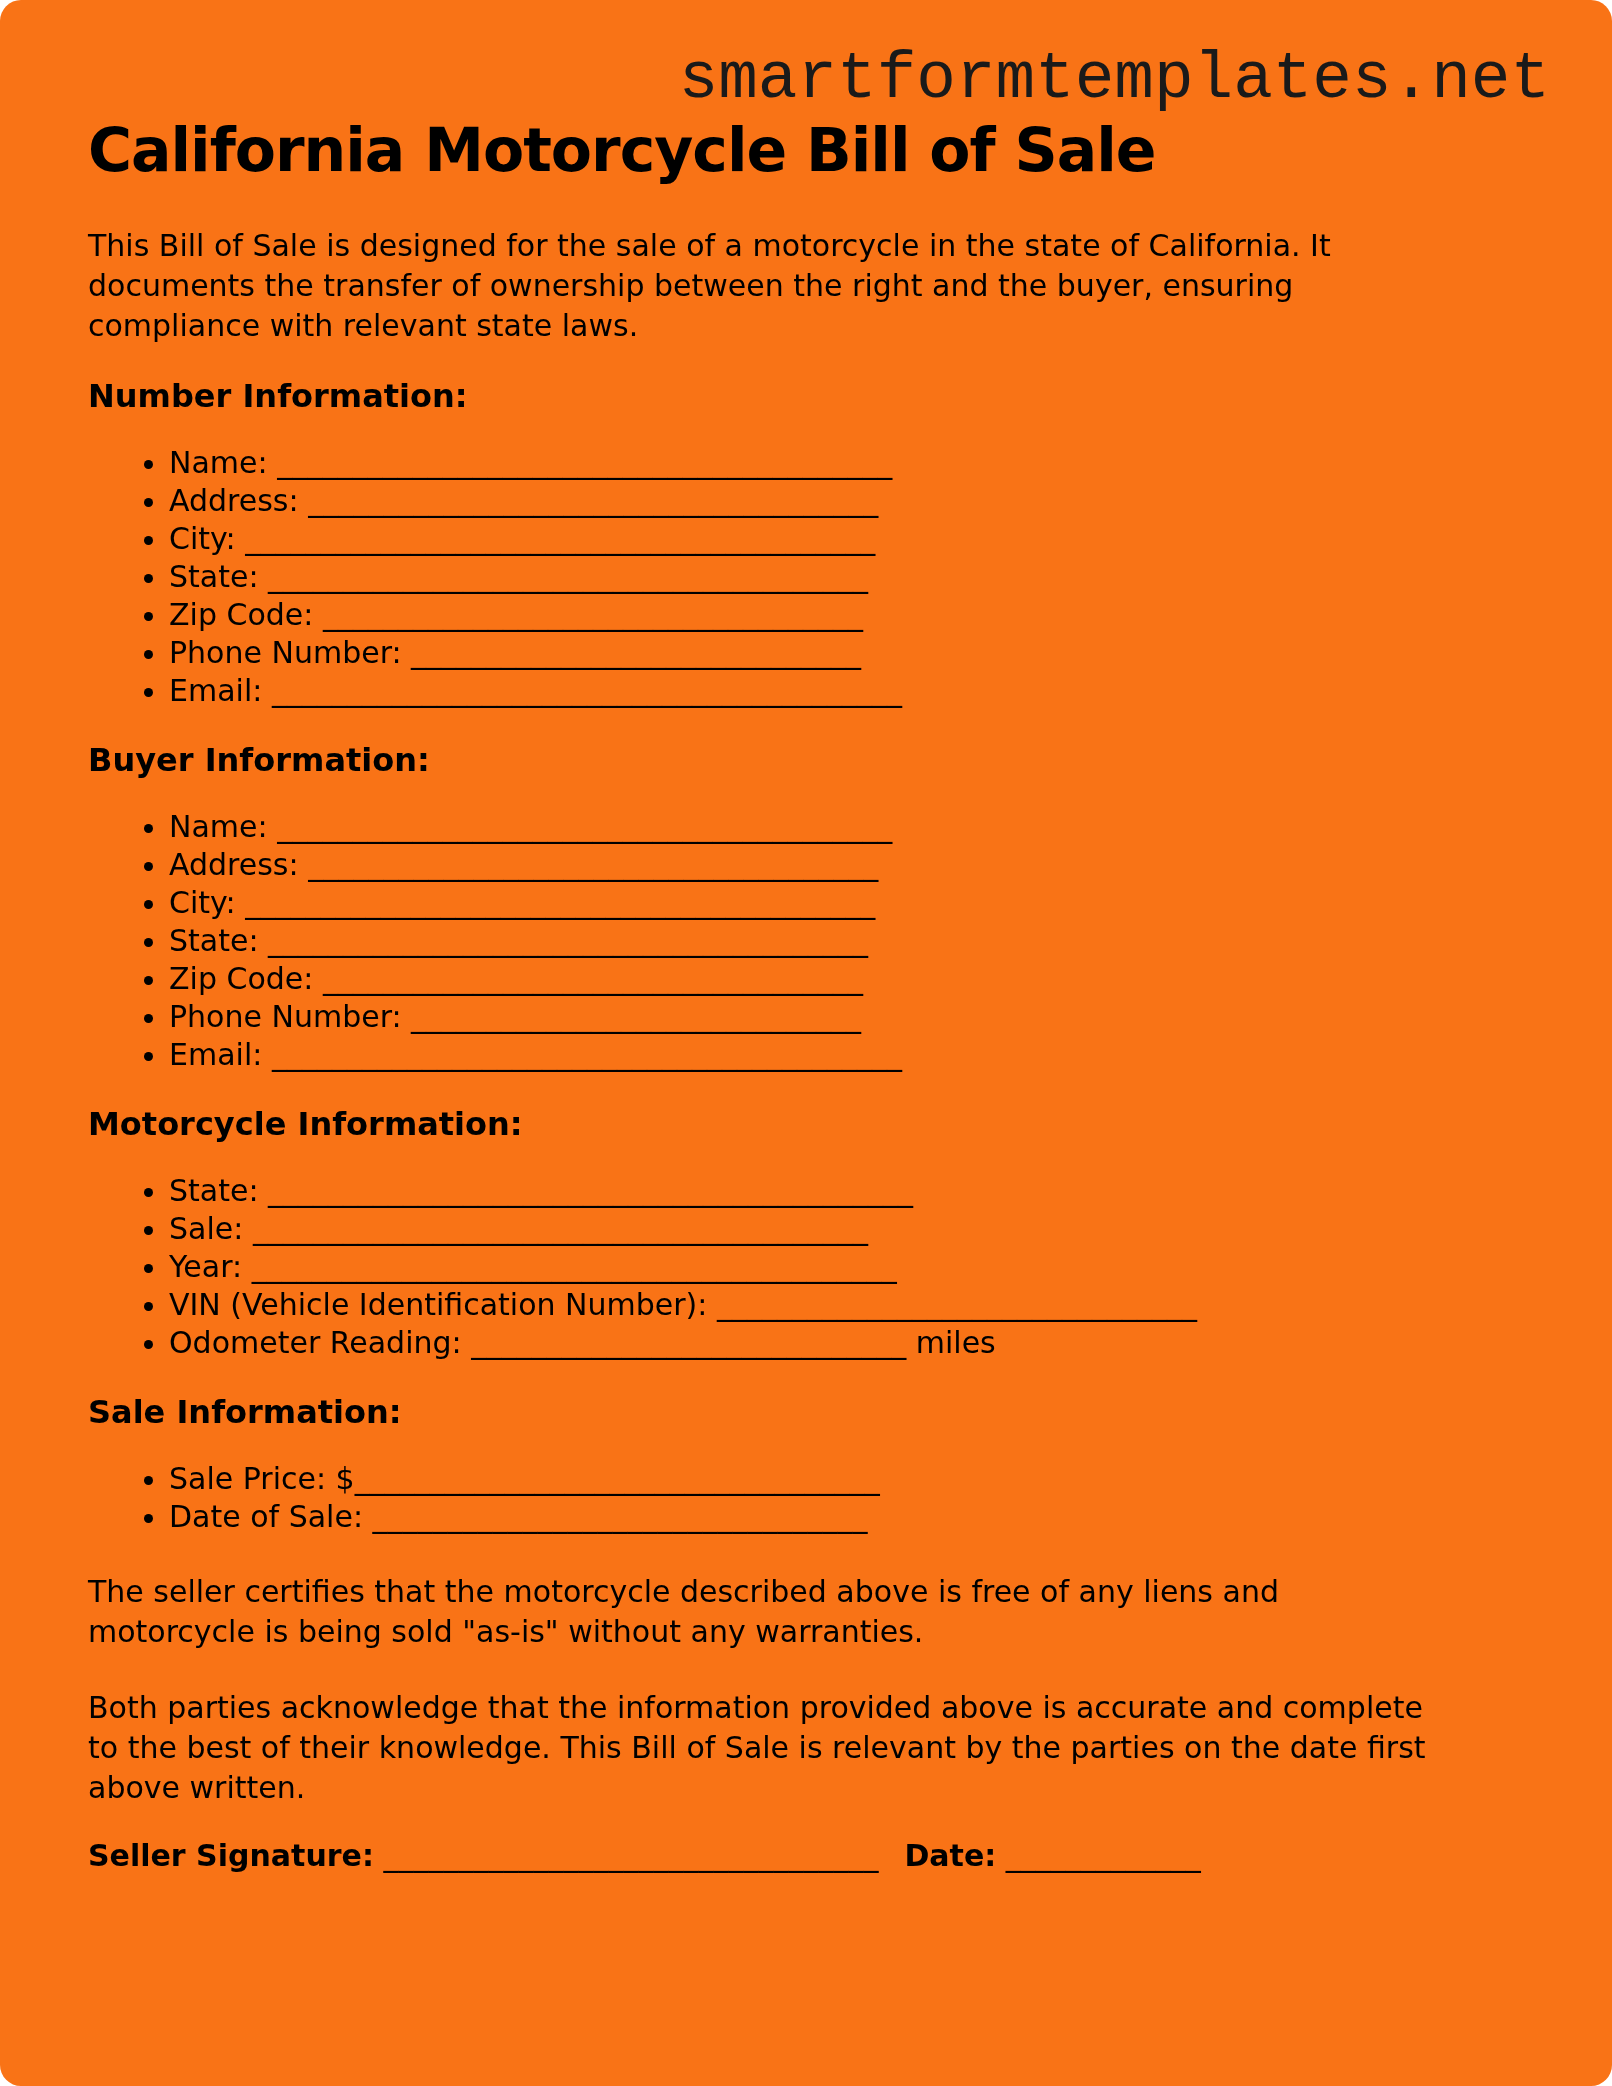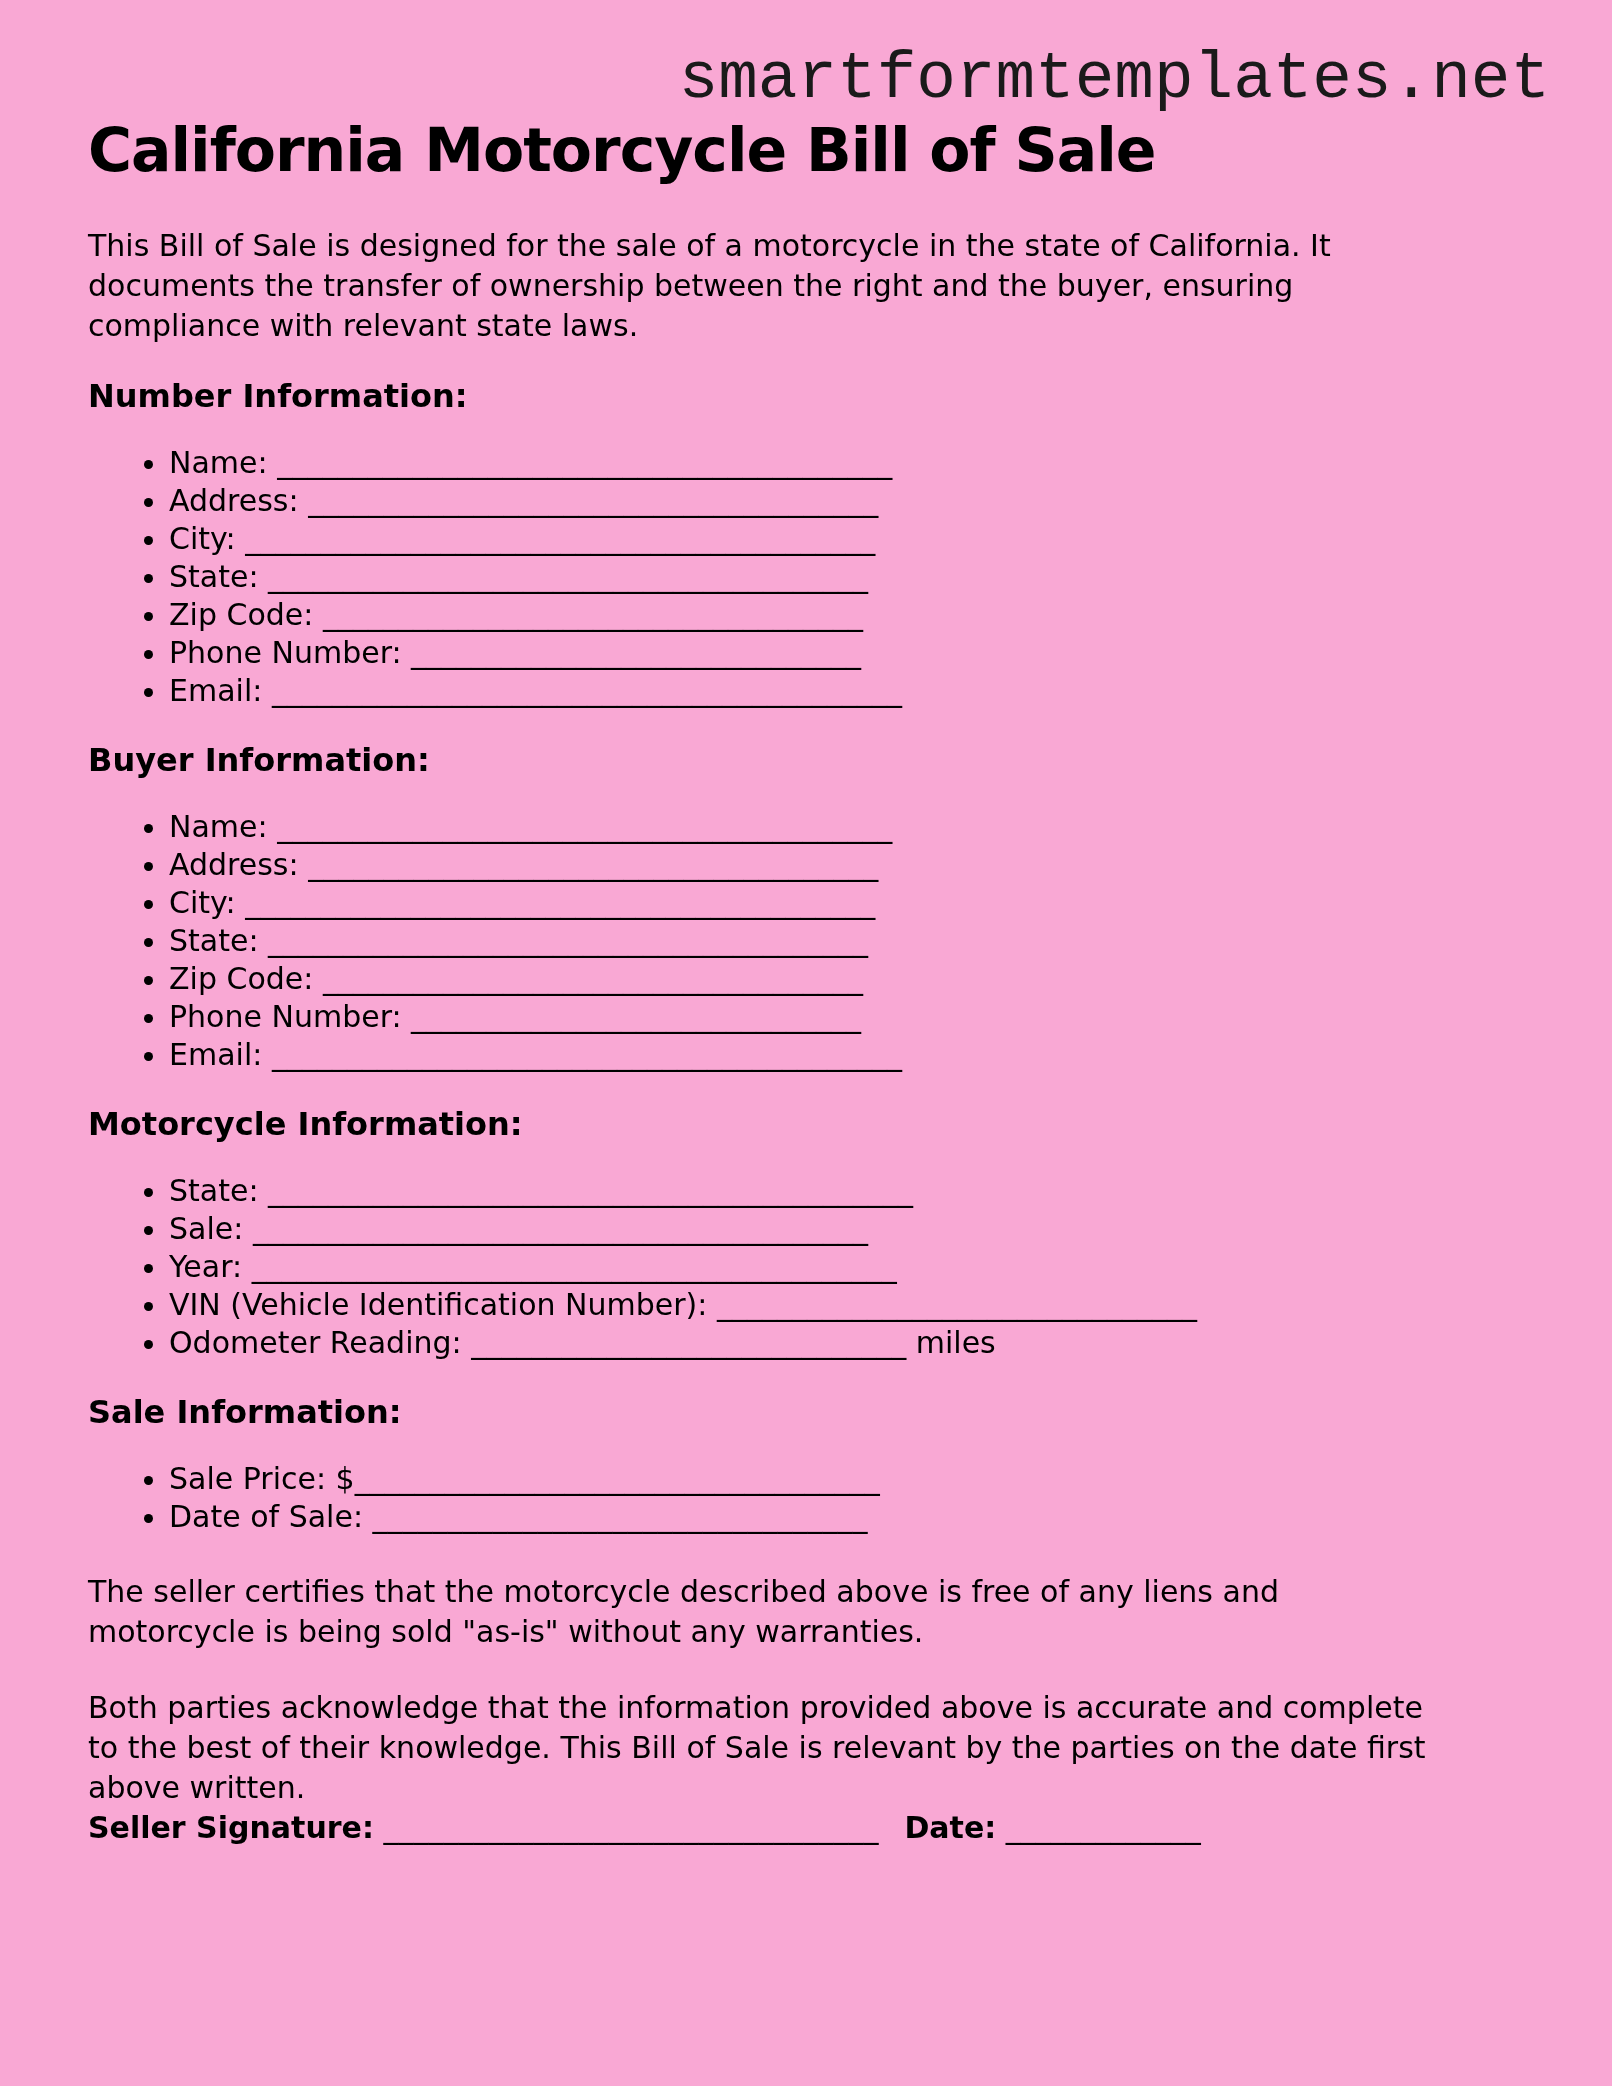--- a/index.html
+++ b/index.html
@@ -1,26 +1,27 @@
 <!DOCTYPE html>
 <html><head>
 <meta charset="utf-8">
 <style>
   html, body { margin: 0; padding: 0; background: #ffffff; }
   .page {
     position: relative;
     width: 1612px;
     height: 2086px;
     box-sizing: border-box;
-    background: #f9a8d4;
+    background: #f97316;
     color: #000000;
     font-family: "DejaVu Sans", sans-serif;
     font-size: 30px;
     padding: 50px 62px 0 88px;
     overflow: hidden;
+    border-radius: 21px;
   }
   .watermark {
     font-family: "Liberation Mono", monospace;
     font-size: 66px;
     line-height: 60px;
     text-align: right;
     color: #1a1a1a;
     white-space: pre;
   }
   h1.doc-title {
@@ -39,21 +40,21 @@
     line-height: 40px;
     margin: 30px 0 0 0;
   }
   ul.fields {
     margin: 28px 0 0 0;
     padding: 0 0 0 81px;
     list-style: disc;
   }
   ul.fields li { line-height: 38px; white-space: pre; }
   .blank { font-weight: normal; letter-spacing: 0; }
-  .sig-row { line-height: 40px; white-space: pre; }
+  .sig-row { margin-top: 28px; line-height: 40px; white-space: pre; }
   .bold { font-weight: bold; }
   .date-label { margin-left: 26px; }
 </style>
 </head>
 <body>
 
 <div class="page">
 
   <div class="watermark">smartformtemplates.net</div>
 

